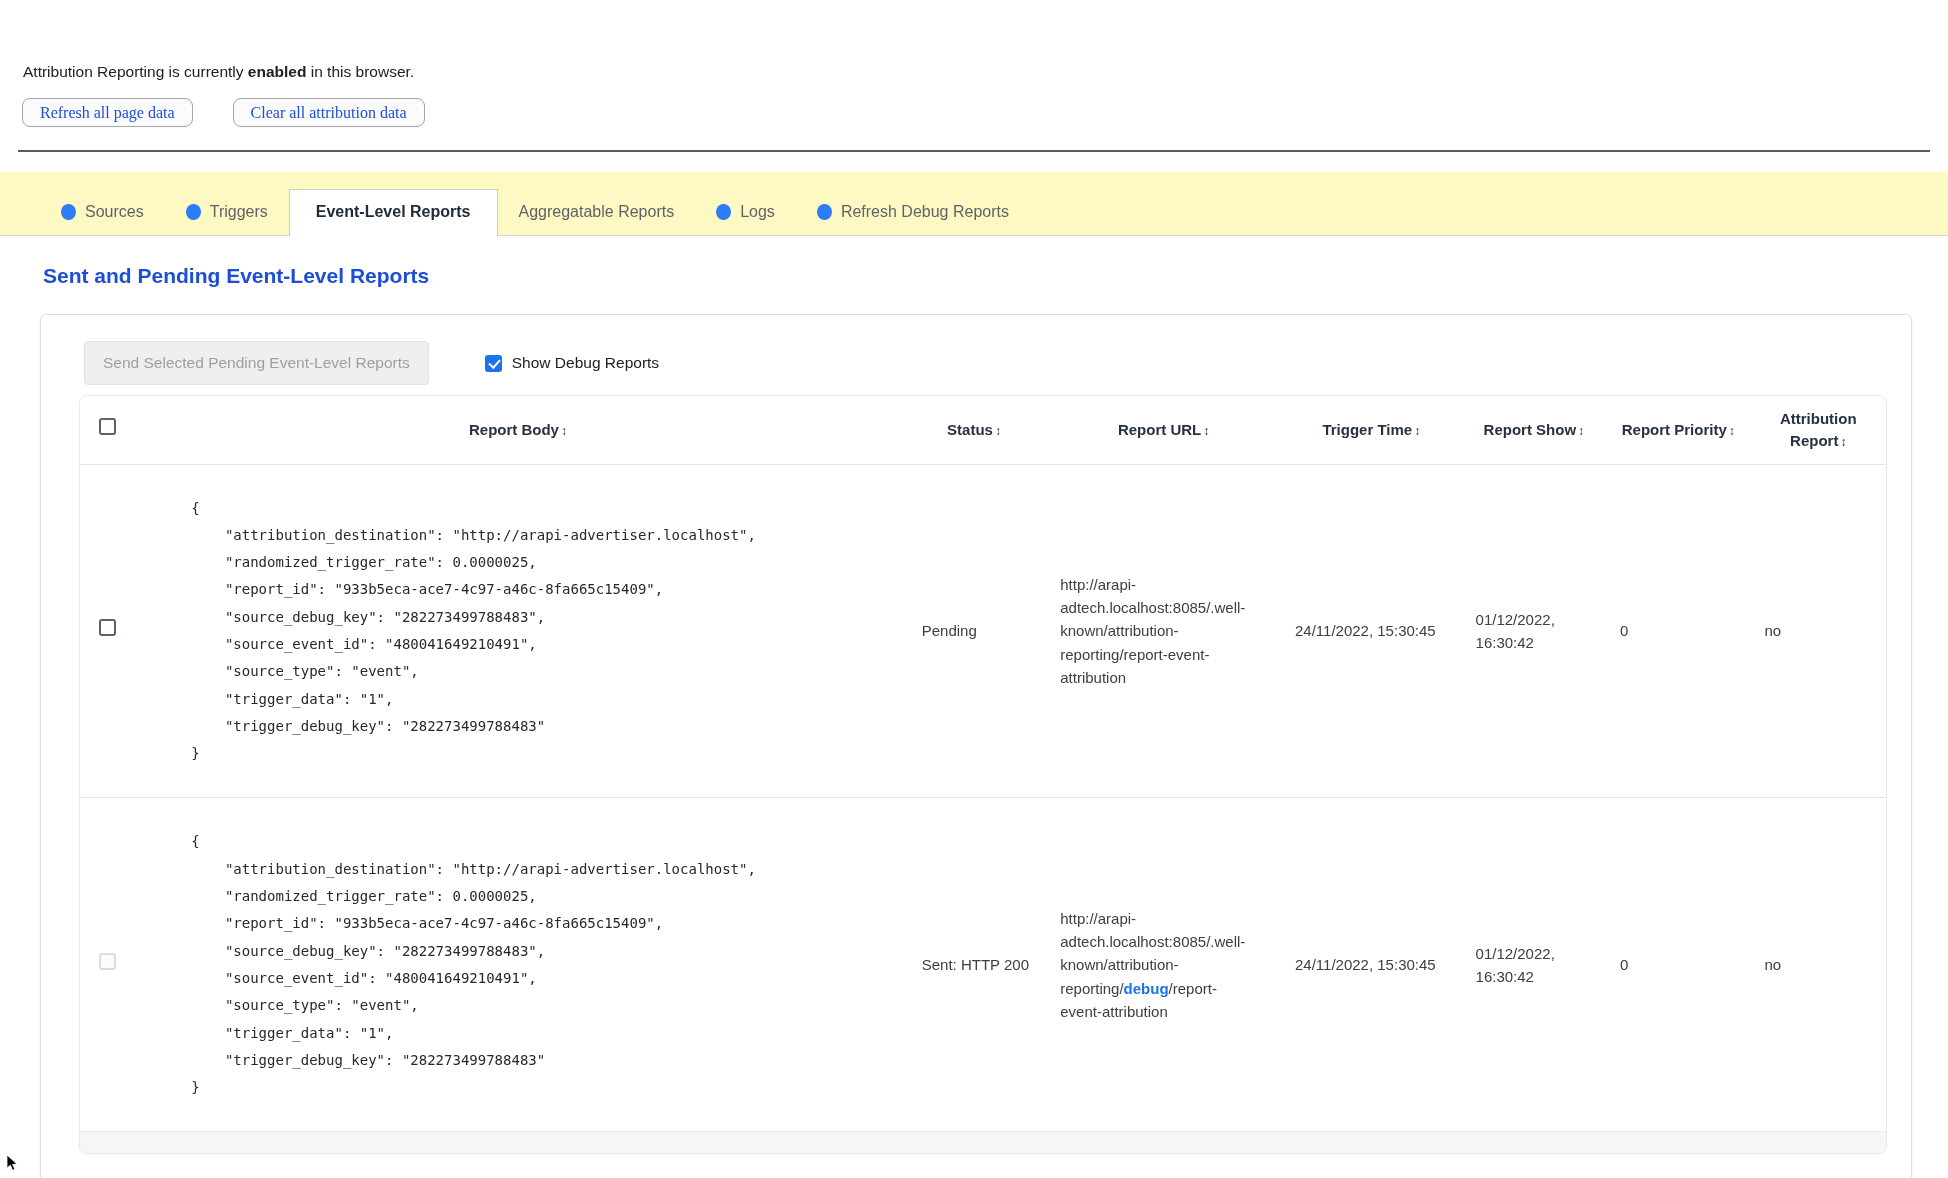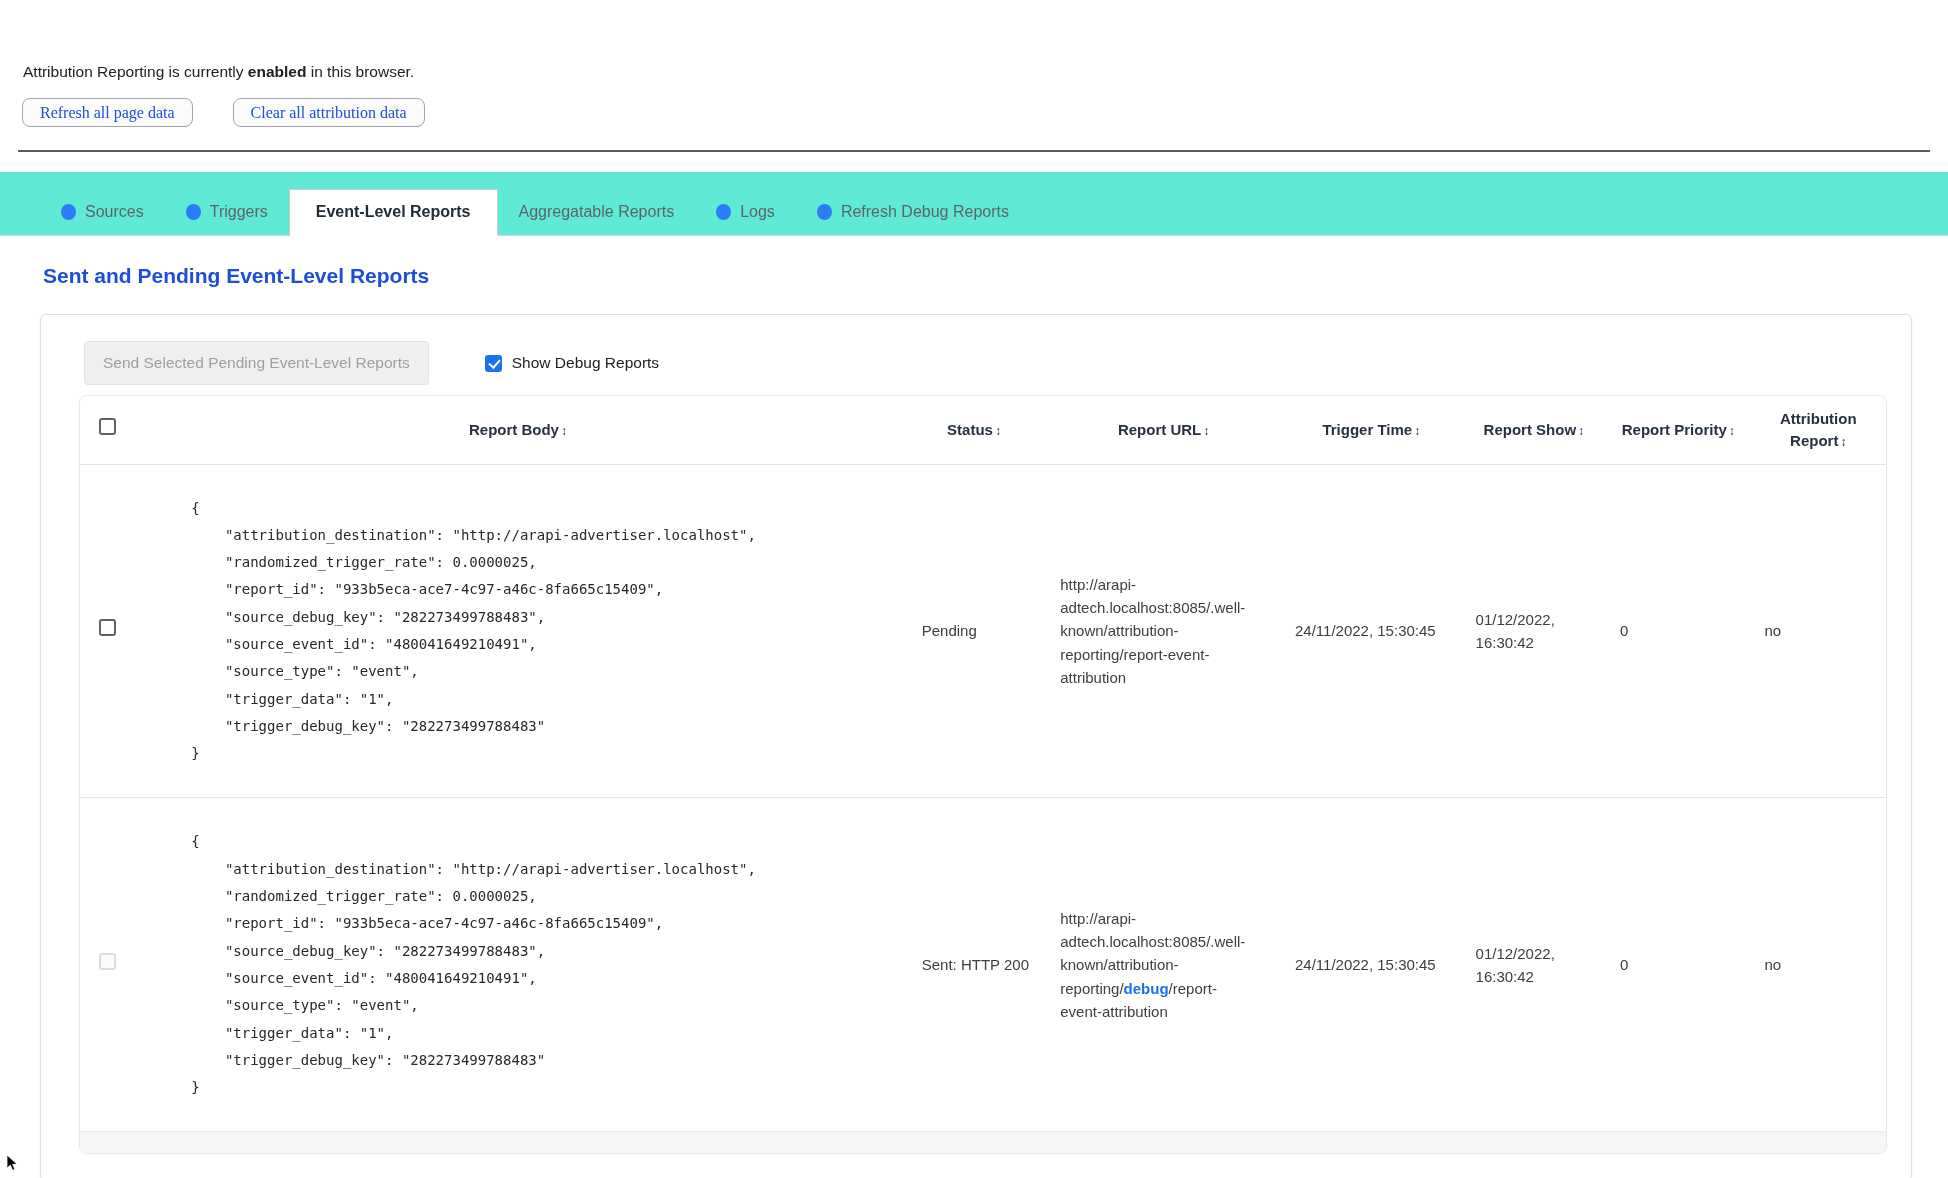--- a/index.html
+++ b/index.html
@@ -18,21 +18,21 @@
   .status-line{margin:49px 0 0 -4px;font-size:15.5px;color:#202124;}
   .status-line b{font-weight:700;}
   .toolbar{margin:17px 0 0 -5px;display:flex;gap:40px;}
   .toolbar button{
     font-family:Liberation Serif, serif;font-size:16px;font-weight:500;color:#1d4ed8;
     background:#fbfbfb;border:1.5px solid #a2a6ab;border-radius:8px;padding:4px 17px;height:29px;
   }
   hr.rule{border:none;border-top:2px solid #575c62;margin:23px 18px 20px 18px;}
   
   .tabstrip{
-    background:#5eead4;border-bottom:1px solid #d4d5d6;
+    background:#fef9c3;border-bottom:1px solid #d4d5d6;
     padding:14px 0 0 40px;display:flex;align-items:flex-end;height:64px;
   }
   .tab{
     display:inline-flex;align-items:center;gap:9px;padding:13px 21px 14px 21px;
     font-size:16px;color:#5f6368;white-space:nowrap;cursor:default;
   }
   .tab .dot{width:15px;height:16px;border-radius:50%;background:var(--dot);flex:none;}
   .tab.active{
     background:#ffffff;border:1px solid #cdcdcd;border-bottom:none;margin-bottom:-1px;
     font-weight:700;color:#222b38;padding:13px 26px 15px 26px;

